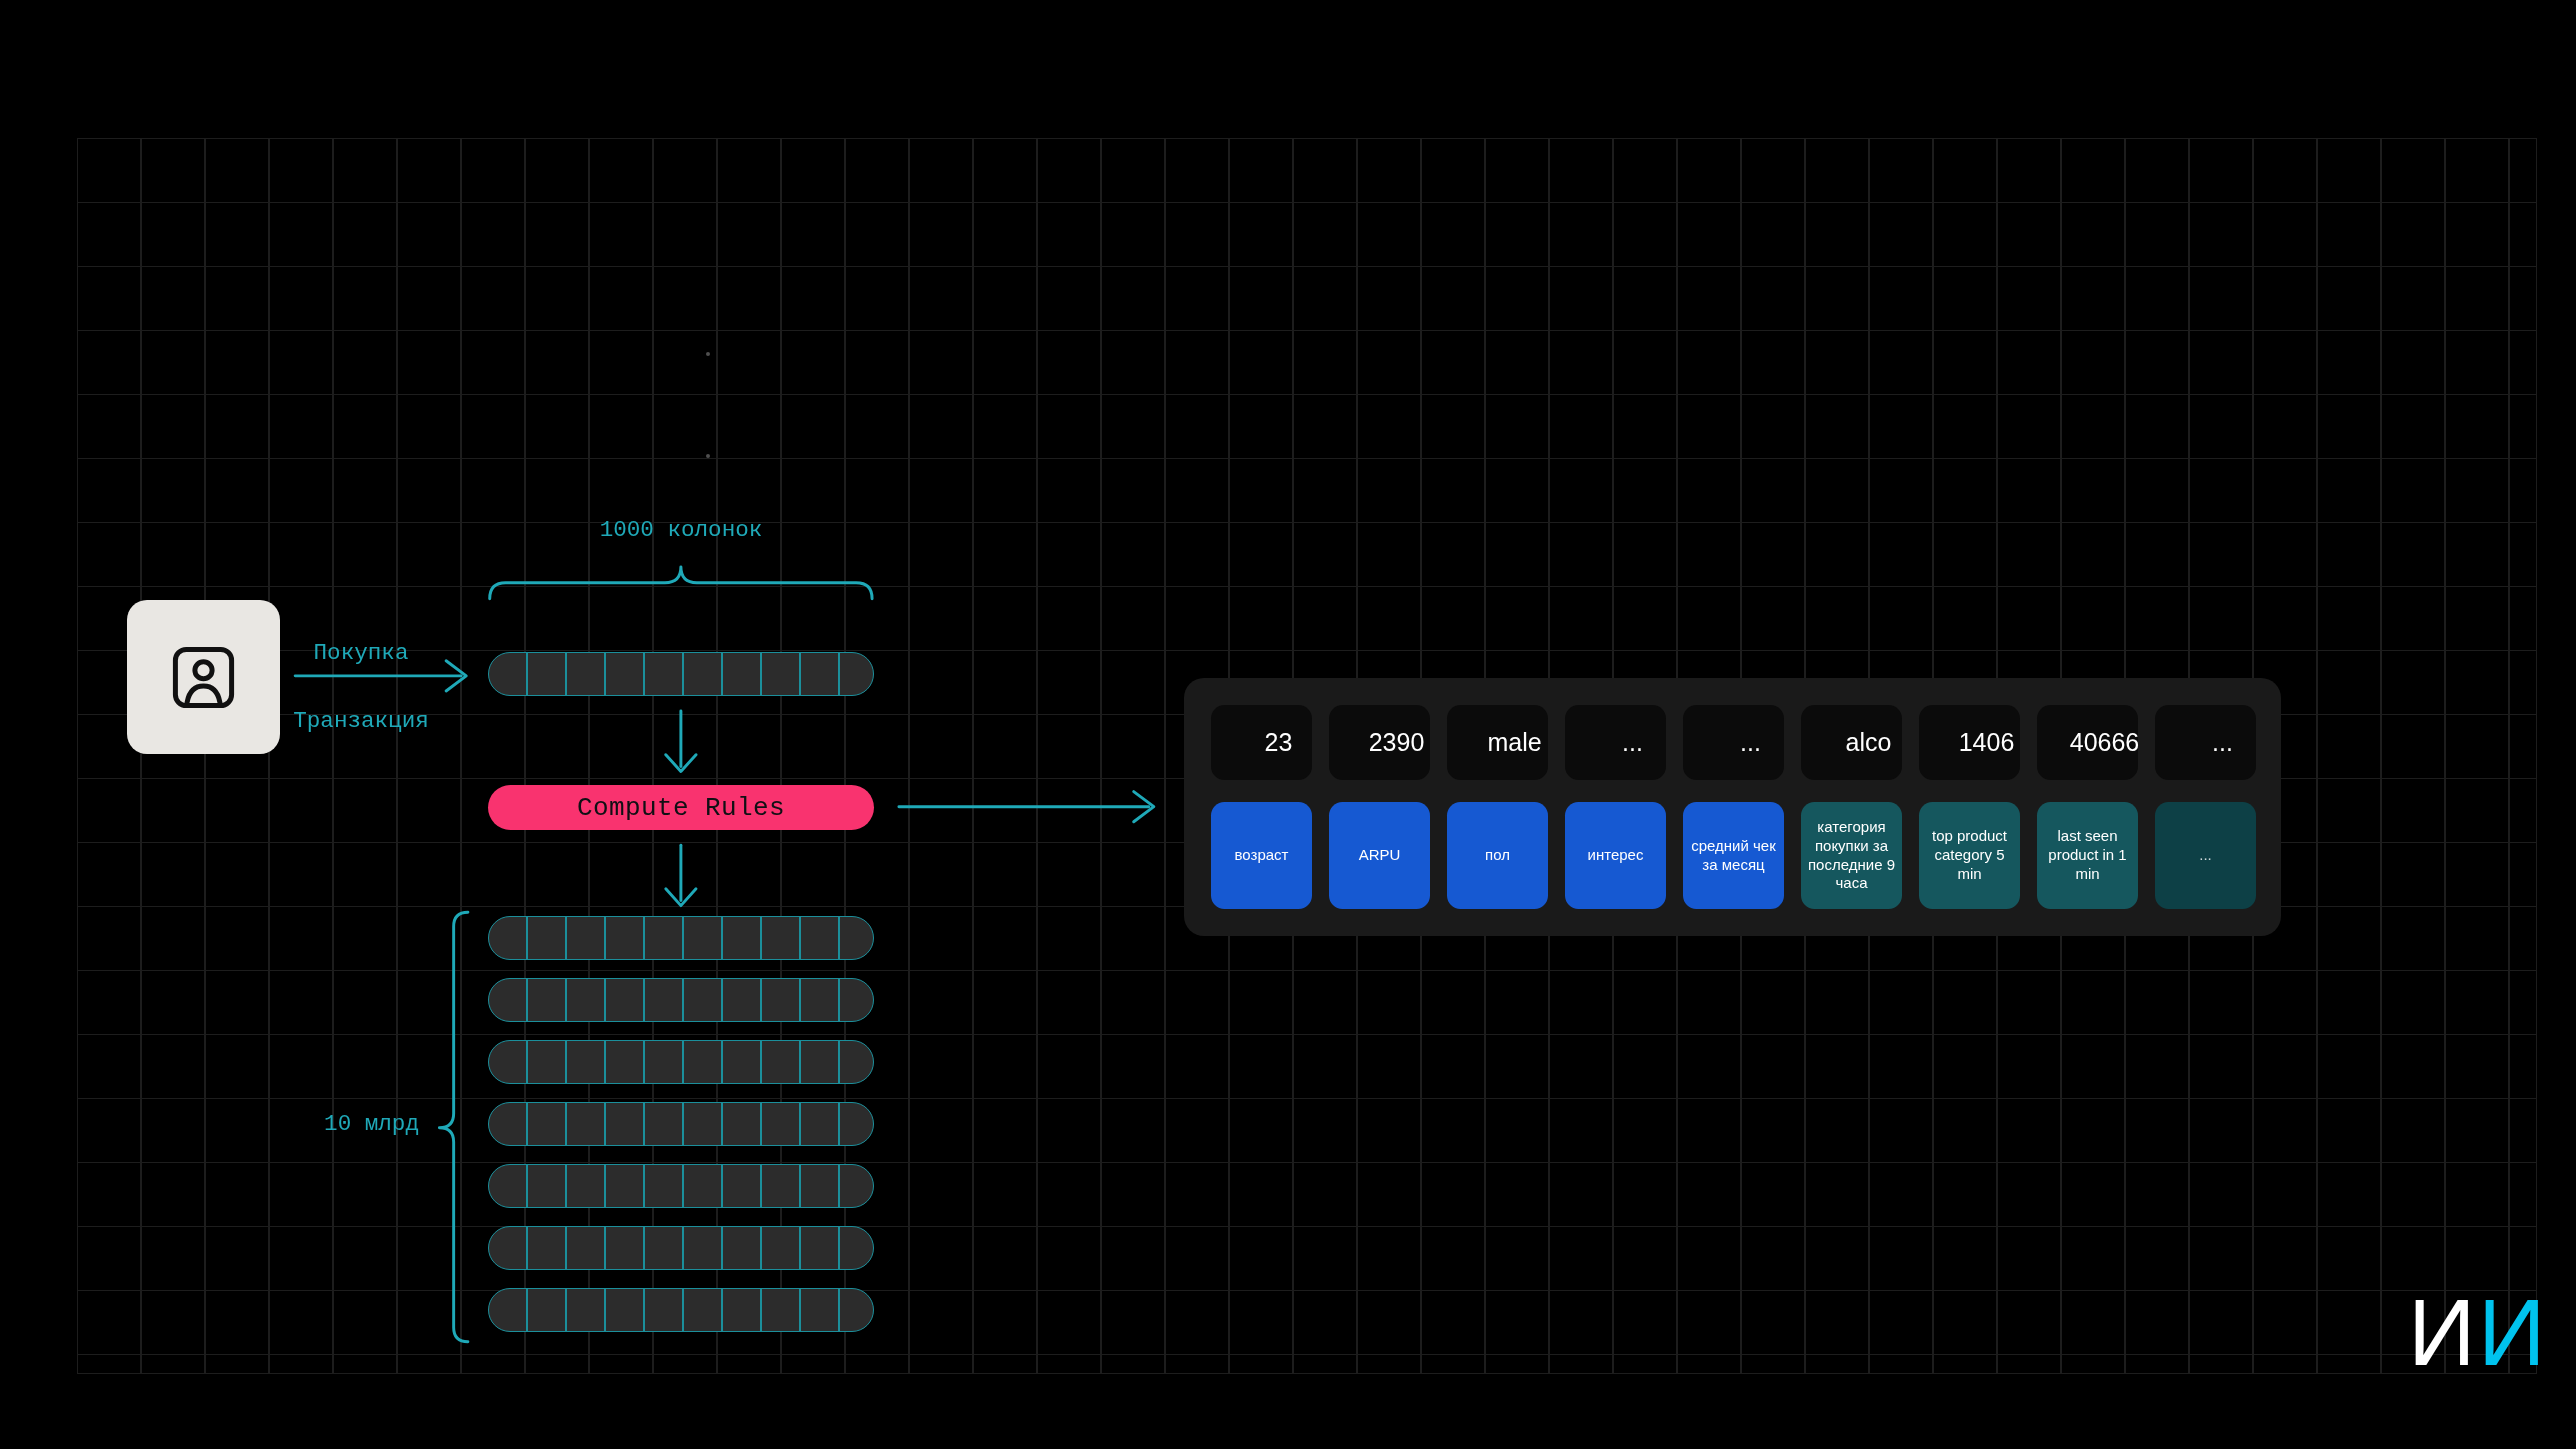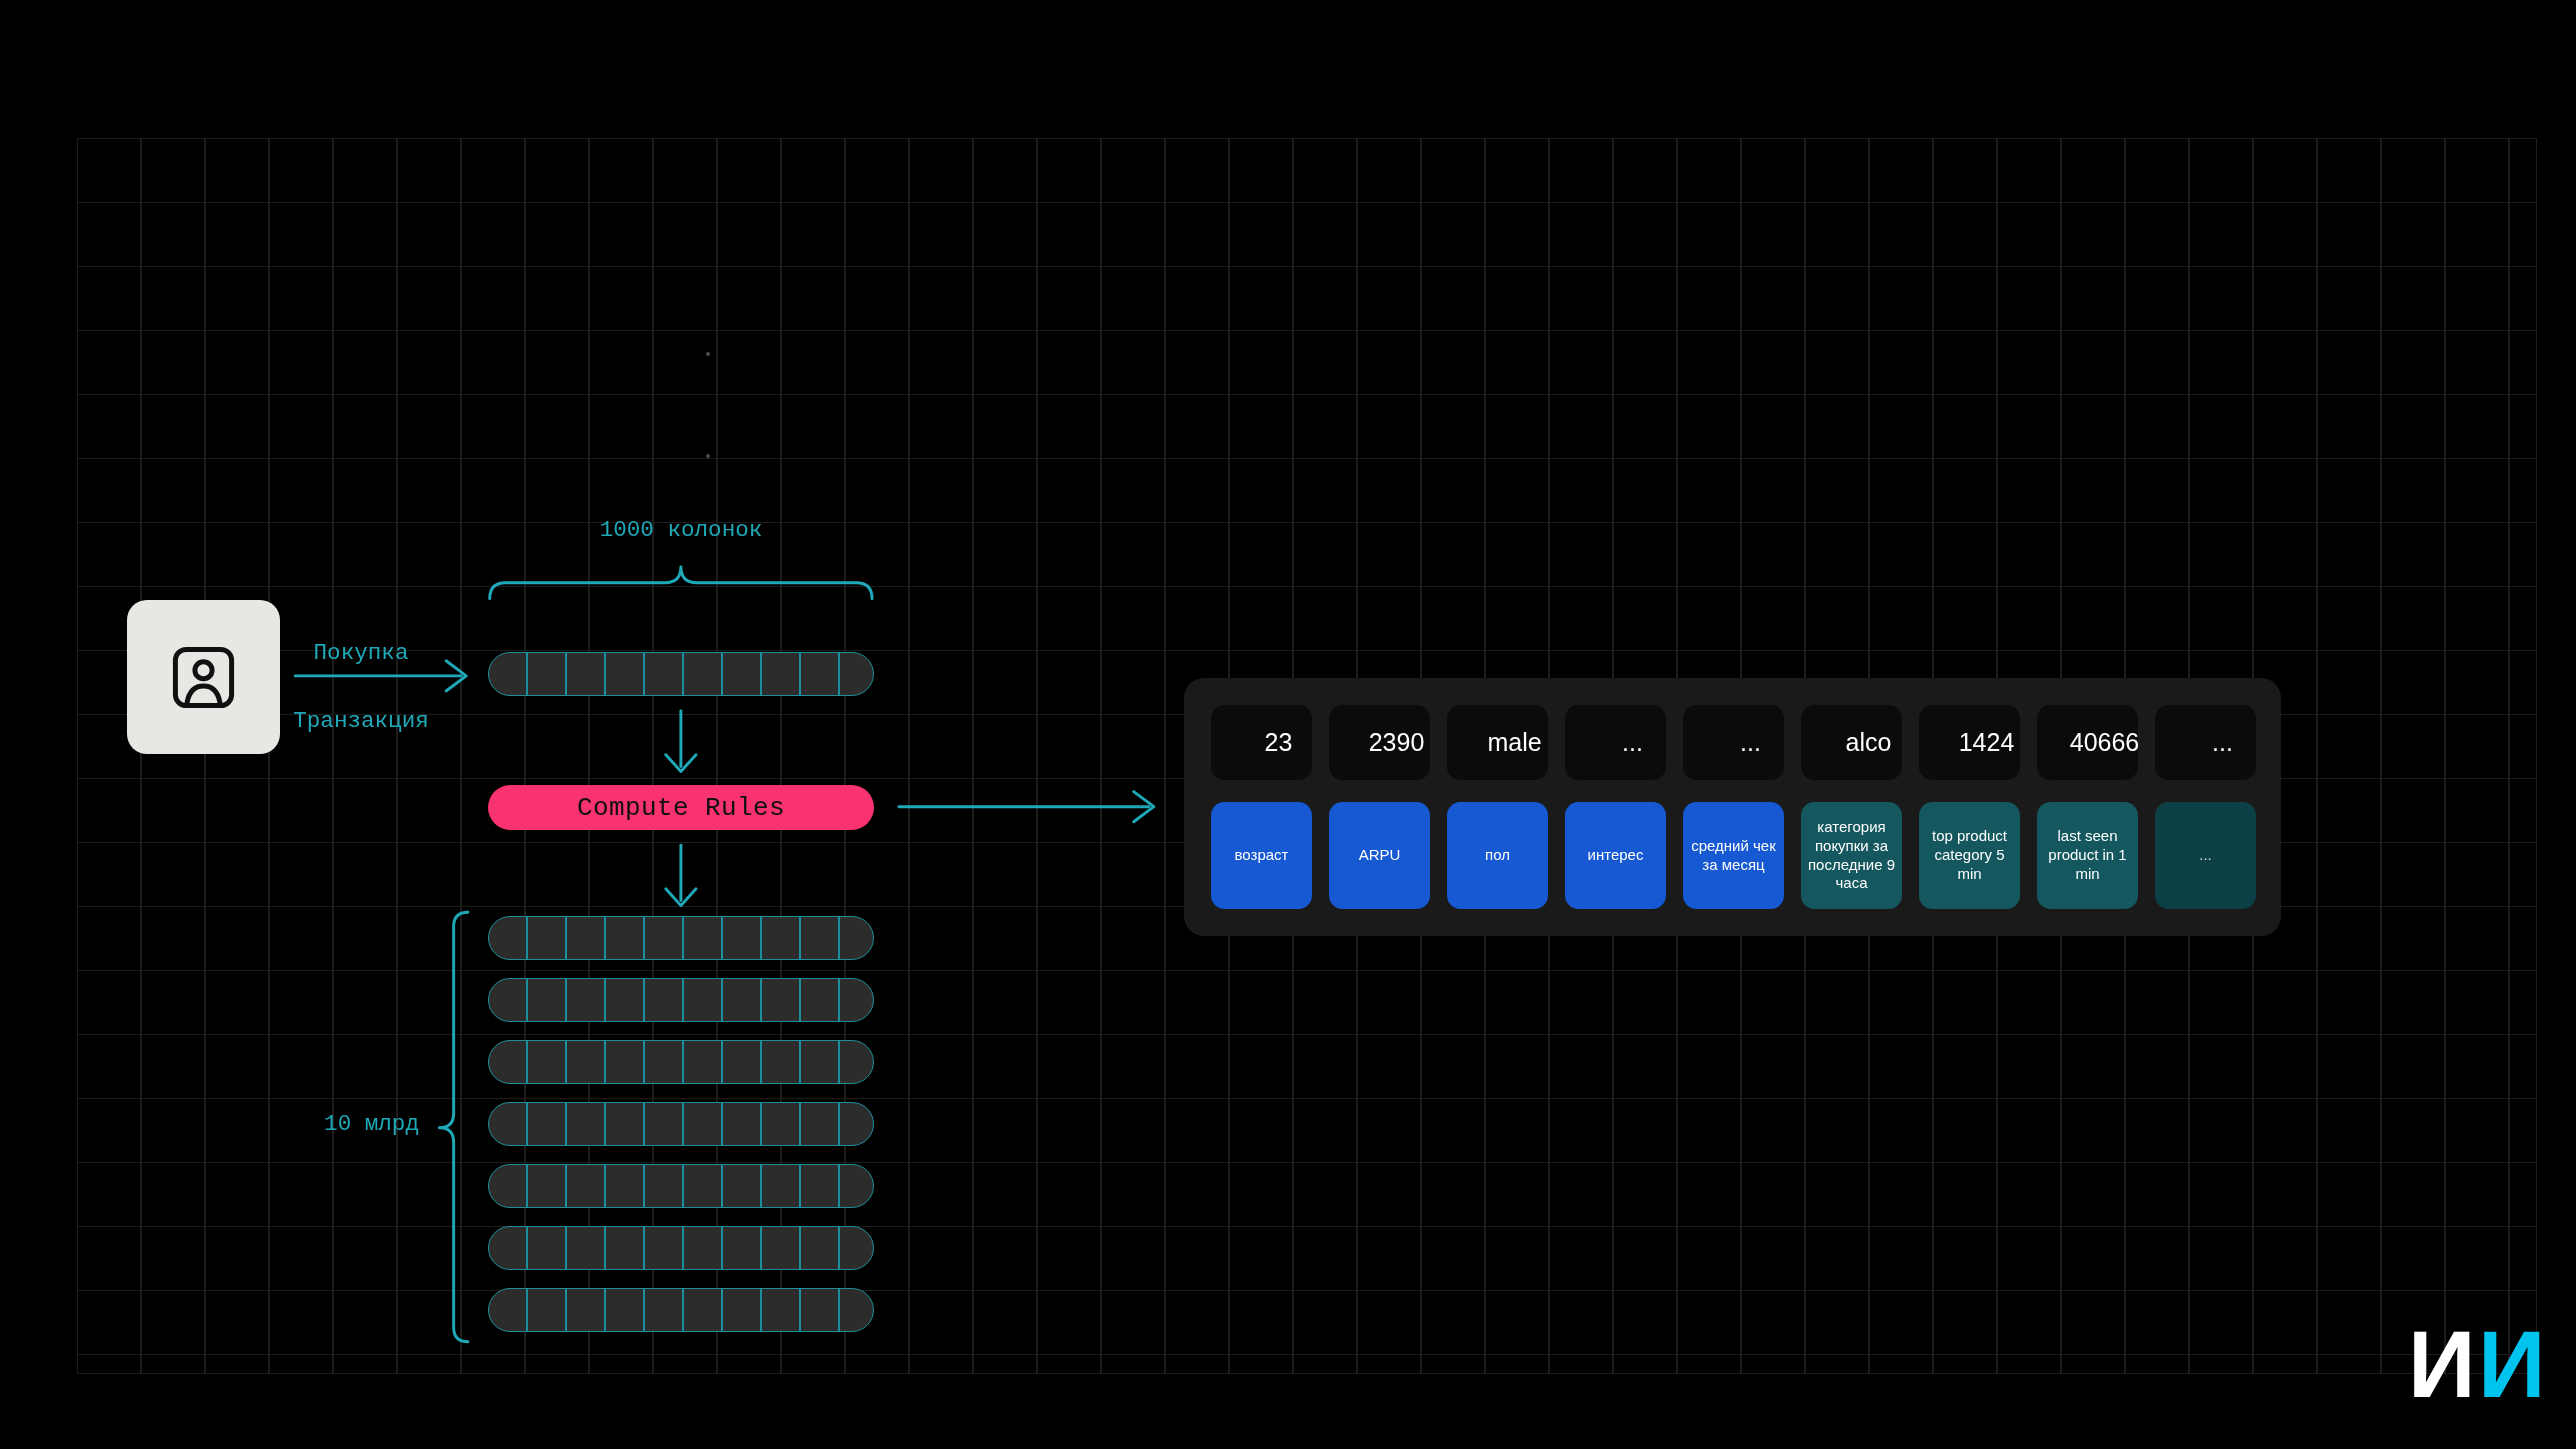--- a/index.html
+++ b/index.html
@@ -71,21 +71,21 @@
     width:101px;height:107px;border-radius:13.4px;padding:5px;
     color:#fff;font-size:15px;line-height:1.25;text-align:center;
     display:flex;align-items:center;justify-content:center;
   }
   .f-blue{background:var(--cell-blue);}
   .f-teal{background:var(--cell-teal);}
   .f-teal-dark{background:var(--cell-teal-dark);color:rgba(255,255,255,.8);}
 
   .logo{
     position:absolute;left:2380px;top:1286px;width:168px;text-align:right;
-    font-size:94px;font-weight:700;letter-spacing:2.5px;line-height:1;margin-top:32px;
+    font-size:94px;font-weight:400;letter-spacing:2.5px;line-height:1;
   }
   .logo-i1{color:#ffffff;}
   .logo-i2{color:var(--logo-cyan);}
   .dot{position:absolute;width:4.2px;height:4.2px;border-radius:50%;background:#4f4f4f;}
 </style>
 </head>
 <body>
 
 <div class="grid"></div>
 
@@ -139,21 +139,21 @@
 <div class="matrix-row" style="top:1288px;"></div>
 
 <div class="panel">
   <div class="values-row">
     <div class="value-cell">23</div>
     <div class="value-cell">2390</div>
     <div class="value-cell">male</div>
     <div class="value-cell">...</div>
     <div class="value-cell">...</div>
     <div class="value-cell">alco</div>
-    <div class="value-cell">1424</div>
+    <div class="value-cell">1406</div>
     <div class="value-cell">40666</div>
     <div class="value-cell">...</div>
   </div>
   <div class="fields-row">
     <div class="field-cell f-blue">возраст</div>
     <div class="field-cell f-blue">ARPU</div>
     <div class="field-cell f-blue">пол</div>
     <div class="field-cell f-blue">интерес</div>
     <div class="field-cell f-blue">средний чек за месяц</div>
     <div class="field-cell f-teal">категория покупки за последние 9 часа</div>

